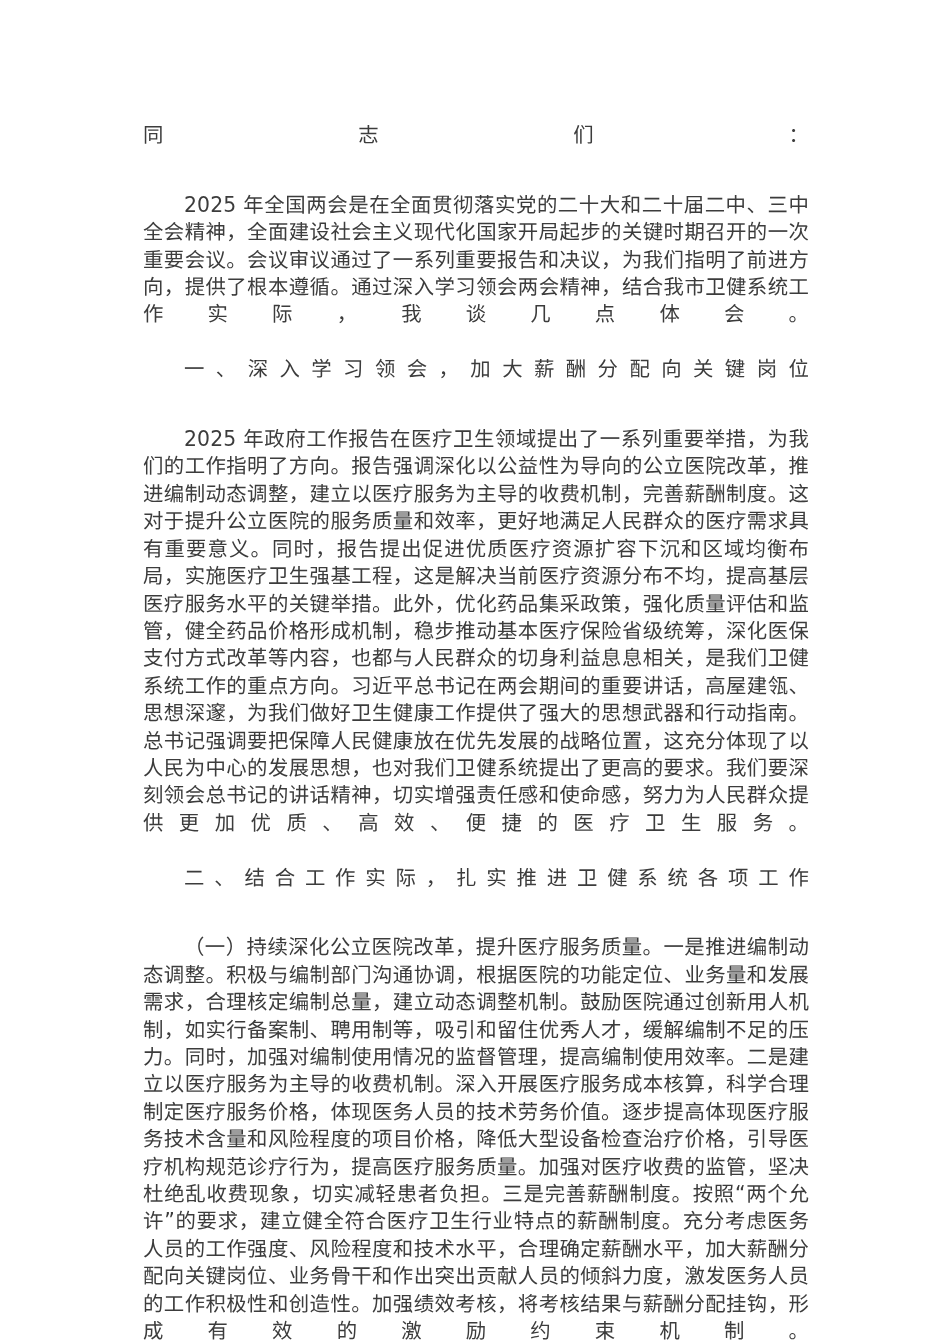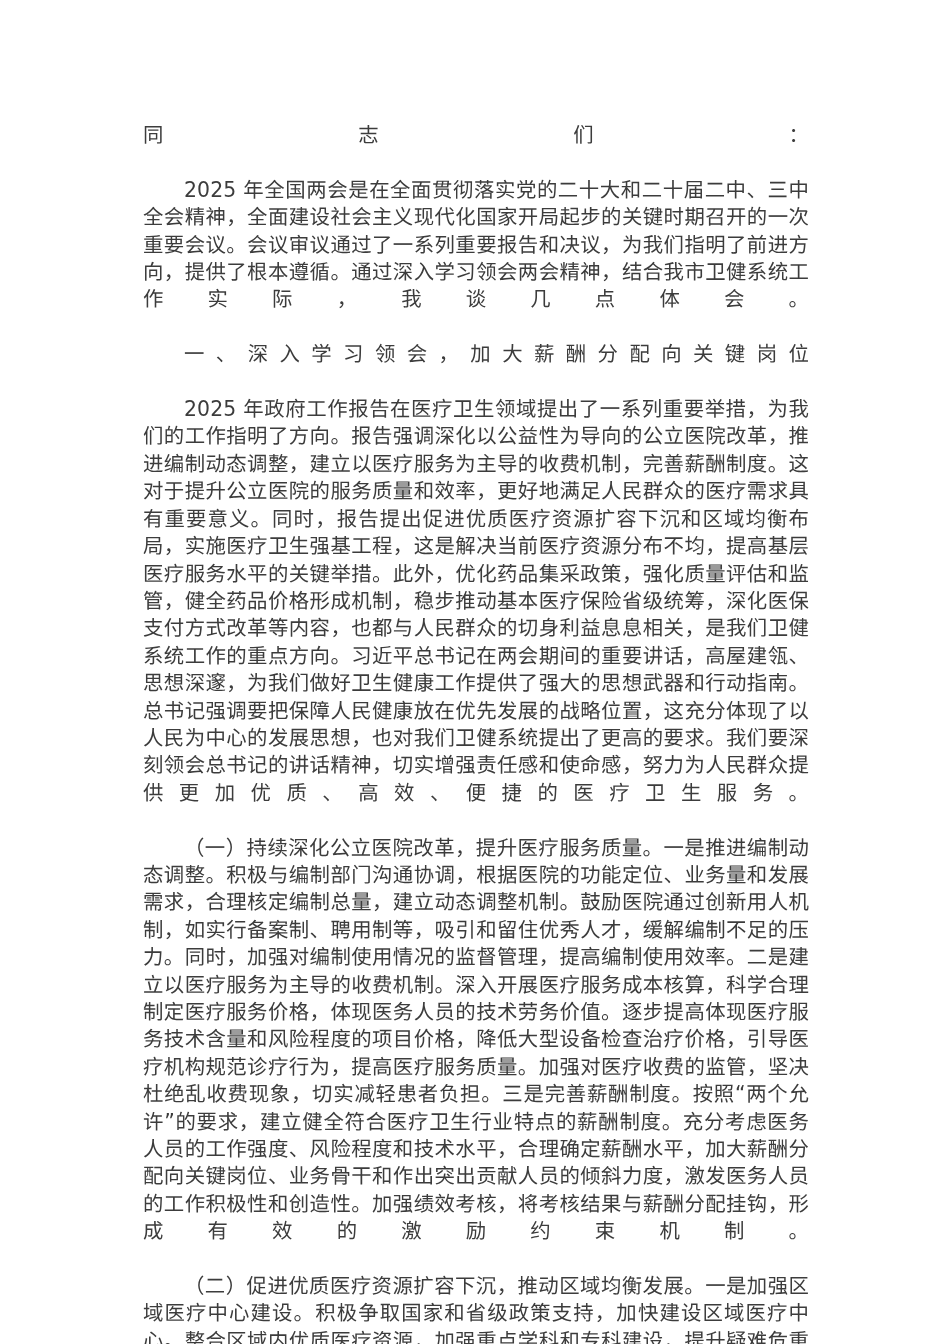--- a/index.html
+++ b/index.html
@@ -38,20 +38,21 @@
     line-height: 27.4px;
     text-align: justify;
     text-justify: inter-ideograph;
     letter-spacing: 0.1px;
     word-break: break-all;
     text-indent: 0;
   }
 
   .para.indent {
     text-indent: 41px;
+    margin-top: 15px;
   }
 
   .para.heading {
     text-indent: 41px;
   }
 
   
   .para:after {
     content: "";
     display: inline-block;
@@ -65,19 +66,20 @@
   <div class="doc-body">
 
     <p class="para">同志们：</p>
 
     <p class="para indent">2025 年全国两会是在全面贯彻落实党的二十大和二十届二中、三中全会精神，全面建设社会主义现代化国家开局起步的关键时期召开的一次重要会议。会议审议通过了一系列重要报告和决议，为我们指明了前进方向，提供了根本遵循。通过深入学习领会两会精神，结合我市卫健系统工作实际，我谈几点体会。</p>
 
     <p class="para heading">一、深入学习领会，加大薪酬分配向关键岗位</p>
 
     <p class="para indent">2025 年政府工作报告在医疗卫生领域提出了一系列重要举措，为我们的工作指明了方向。报告强调深化以公益性为导向的公立医院改革，推进编制动态调整，建立以医疗服务为主导的收费机制，完善薪酬制度。这对于提升公立医院的服务质量和效率，更好地满足人民群众的医疗需求具有重要意义。同时，报告提出促进优质医疗资源扩容下沉和区域均衡布局，实施医疗卫生强基工程，这是解决当前医疗资源分布不均，提高基层医疗服务水平的关键举措。此外，优化药品集采政策，强化质量评估和监管，健全药品价格形成机制，稳步推动基本医疗保险省级统筹，深化医保支付方式改革等内容，也都与人民群众的切身利益息息相关，是我们卫健系统工作的重点方向。习近平总书记在两会期间的重要讲话，高屋建瓴、思想深邃，为我们做好卫生健康工作提供了强大的思想武器和行动指南。总书记强调要把保障人民健康放在优先发展的战略位置，这充分体现了以人民为中心的发展思想，也对我们卫健系统提出了更高的要求。我们要深刻领会总书记的讲话精神，切实增强责任感和使命感，努力为人民群众提供更加优质、高效、便捷的医疗卫生服务。</p>
 
+    <p class="para heading">二、结合工作实际，扎实推进卫健系统各项工作</p>
 
     <p class="para indent">（一）持续深化公立医院改革，提升医疗服务质量。一是推进编制动态调整。积极与编制部门沟通协调，根据医院的功能定位、业务量和发展需求，合理核定编制总量，建立动态调整机制。鼓励医院通过创新用人机制，如实行备案制、聘用制等，吸引和留住优秀人才，缓解编制不足的压力。同时，加强对编制使用情况的监督管理，提高编制使用效率。二是建立以医疗服务为主导的收费机制。深入开展医疗服务成本核算，科学合理制定医疗服务价格，体现医务人员的技术劳务价值。逐步提高体现医疗服务技术含量和风险程度的项目价格，降低大型设备检查治疗价格，引导医疗机构规范诊疗行为，提高医疗服务质量。加强对医疗收费的监管，坚决杜绝乱收费现象，切实减轻患者负担。三是完善薪酬制度。按照“两个允许”的要求，建立健全符合医疗卫生行业特点的薪酬制度。充分考虑医务人员的工作强度、风险程度和技术水平，合理确定薪酬水平，加大薪酬分配向关键岗位、业务骨干和作出突出贡献人员的倾斜力度，激发医务人员的工作积极性和创造性。加强绩效考核，将考核结果与薪酬分配挂钩，形成有效的激励约束机制。</p>
 
     <p class="para indent">（二）促进优质医疗资源扩容下沉，推动区域均衡发展。一是加强区域医疗中心建设。积极争取国家和省级政策支持，加快建设区域医疗中心。整合区域内优质医疗资源，加强重点学科和专科建设，提升疑难危重症诊疗能力。通过与国内知名医疗机构合作，引进先进技术和管理经验，打造具有区域影响力的医疗高地。同时，发挥区域医疗中心的辐射带动作用，加强对基层医疗机构的技术指导和人才培养，提升区域整体医疗水平。二是推进医联体建设。进一步完善医联体组织架构和运行机制，明确各级医疗机构的功能定位和职责分工。</p>
 
   </div>
 </div>
 
 </body></html>

